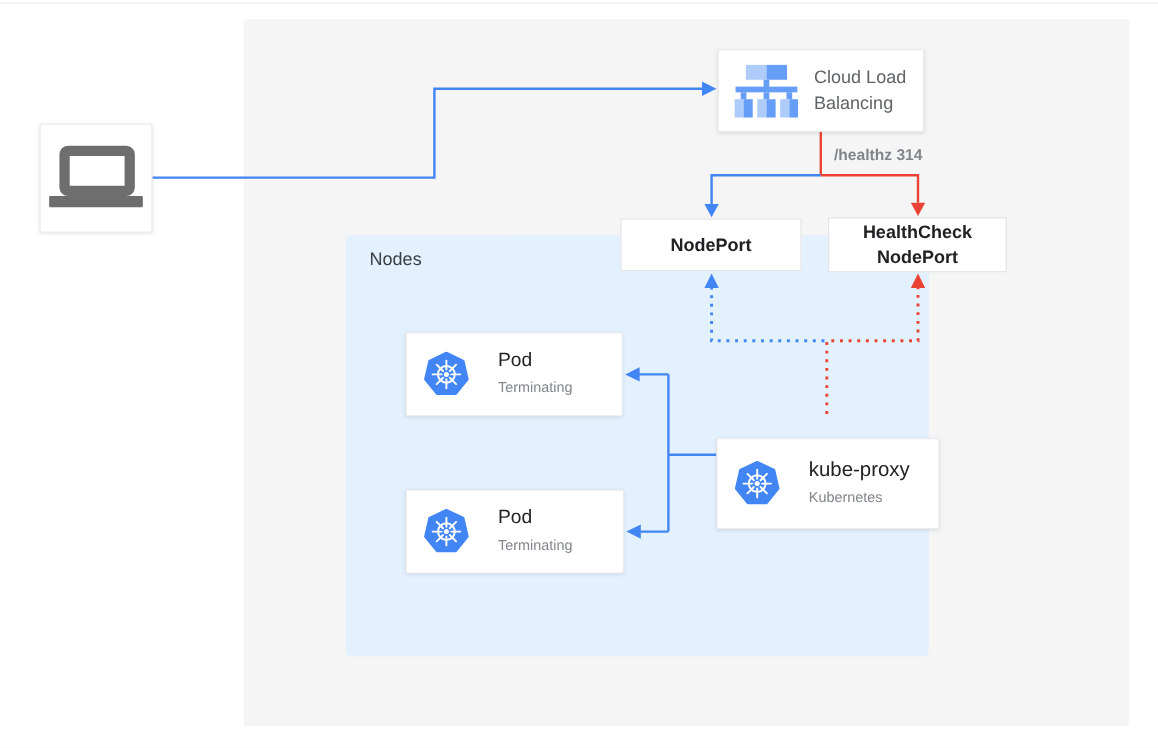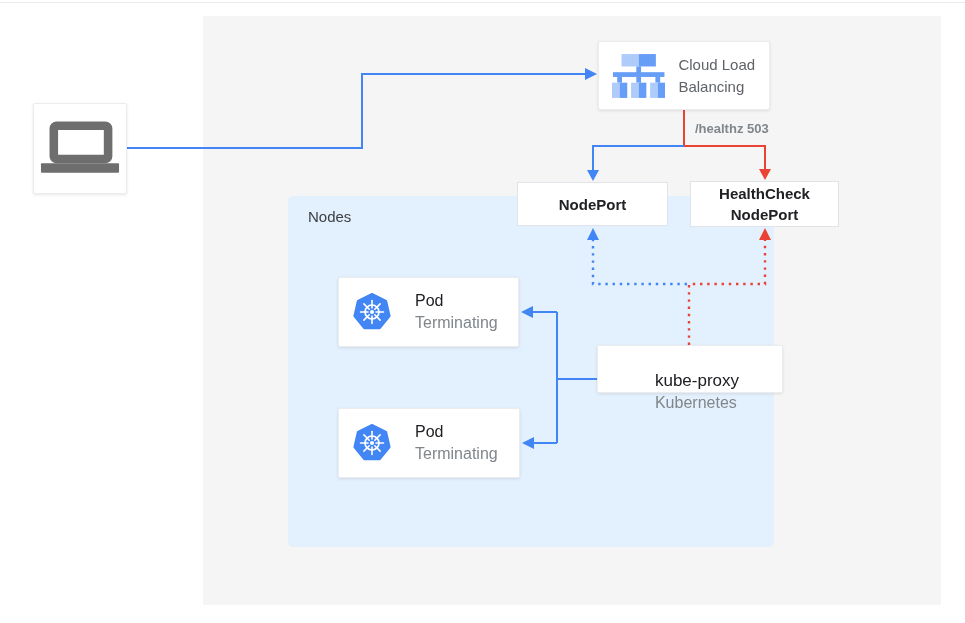--- a/index.html
+++ b/index.html
@@ -72,24 +72,24 @@
     font-size:15px;line-height:22px;color:var(--clb-text);width:95px;
   }
   .nodeport-box{left:517px;top:182px;width:151px;height:44px;}
   .healthcheck-box{left:690px;top:181px;width:149px;height:46px;padding:16px;}
   .healthcheck-box .label{width:120px;}
   .entity-card{
     display:flex;align-items:center;gap:24px;padding-left:14px;
   }
   .pod1-card{left:338px;top:277px;width:181px;height:70px;}
   .pod2-card{left:338px;top:408px;width:182px;height:70px;}
-  .kubeproxy-card{left:597px;top:345px;width:186px;height:48px;flex-direction:column;}
+  .kubeproxy-card{left:597px;top:365px;width:186px;height:76px;}
   .entity-title{font-size:16px;color:#202124;line-height:22px;}
   .kubeproxy-card .entity-title{font-size:17px;}
-  .entity-subtitle{font-size:16px;color:var(--text-gray);line-height:22px;}
+  .entity-subtitle{font-size:12px;color:var(--text-gray);line-height:22px;}
   .healthz-label{
     position:absolute;left:695px;top:121px;z-index:4;
     font-size:13px;font-weight:bold;color:var(--text-gray);
   }
 </style>
 </head>
 <body>
 
 <div class="page">
 
@@ -141,21 +141,21 @@
       <rect x="0" y="30" width="8" height="16" fill="#aecbfa"></rect>
       <rect x="8" y="30" width="8" height="16" fill="#669df6"></rect>
       <rect x="20" y="30" width="8" height="16" fill="#aecbfa"></rect>
       <rect x="28" y="30" width="8" height="16" fill="#669df6"></rect>
       <rect x="40" y="30" width="8" height="16" fill="#aecbfa"></rect>
       <rect x="48" y="30" width="8" height="16" fill="#669df6"></rect>
     </svg>
     <div class="clb-text">Cloud Load Balancing</div>
   </div>
 
-  <div class="healthz-label">/healthz 503</div>
+  <div class="healthz-label">/healthz 314</div>
 
   <div class="plain-box nodeport-box">
     <span class="label">NodePort</span>
   </div>
 
   <div class="plain-box healthcheck-box">
     <span class="label">HealthCheck NodePort</span>
   </div>
 
   <div class="card entity-card pod1-card">

